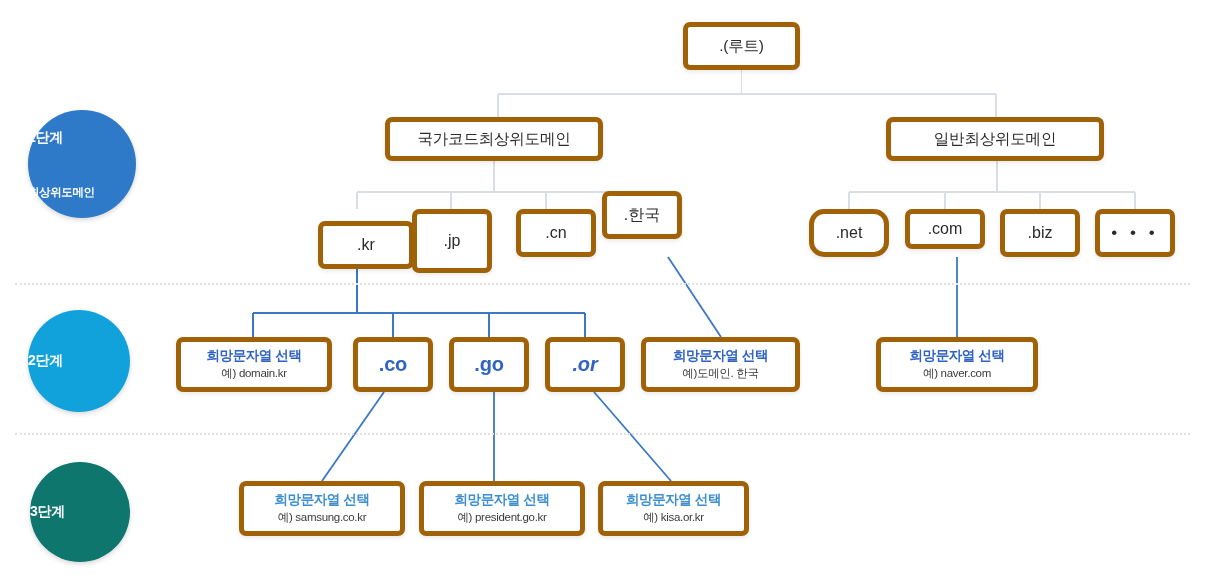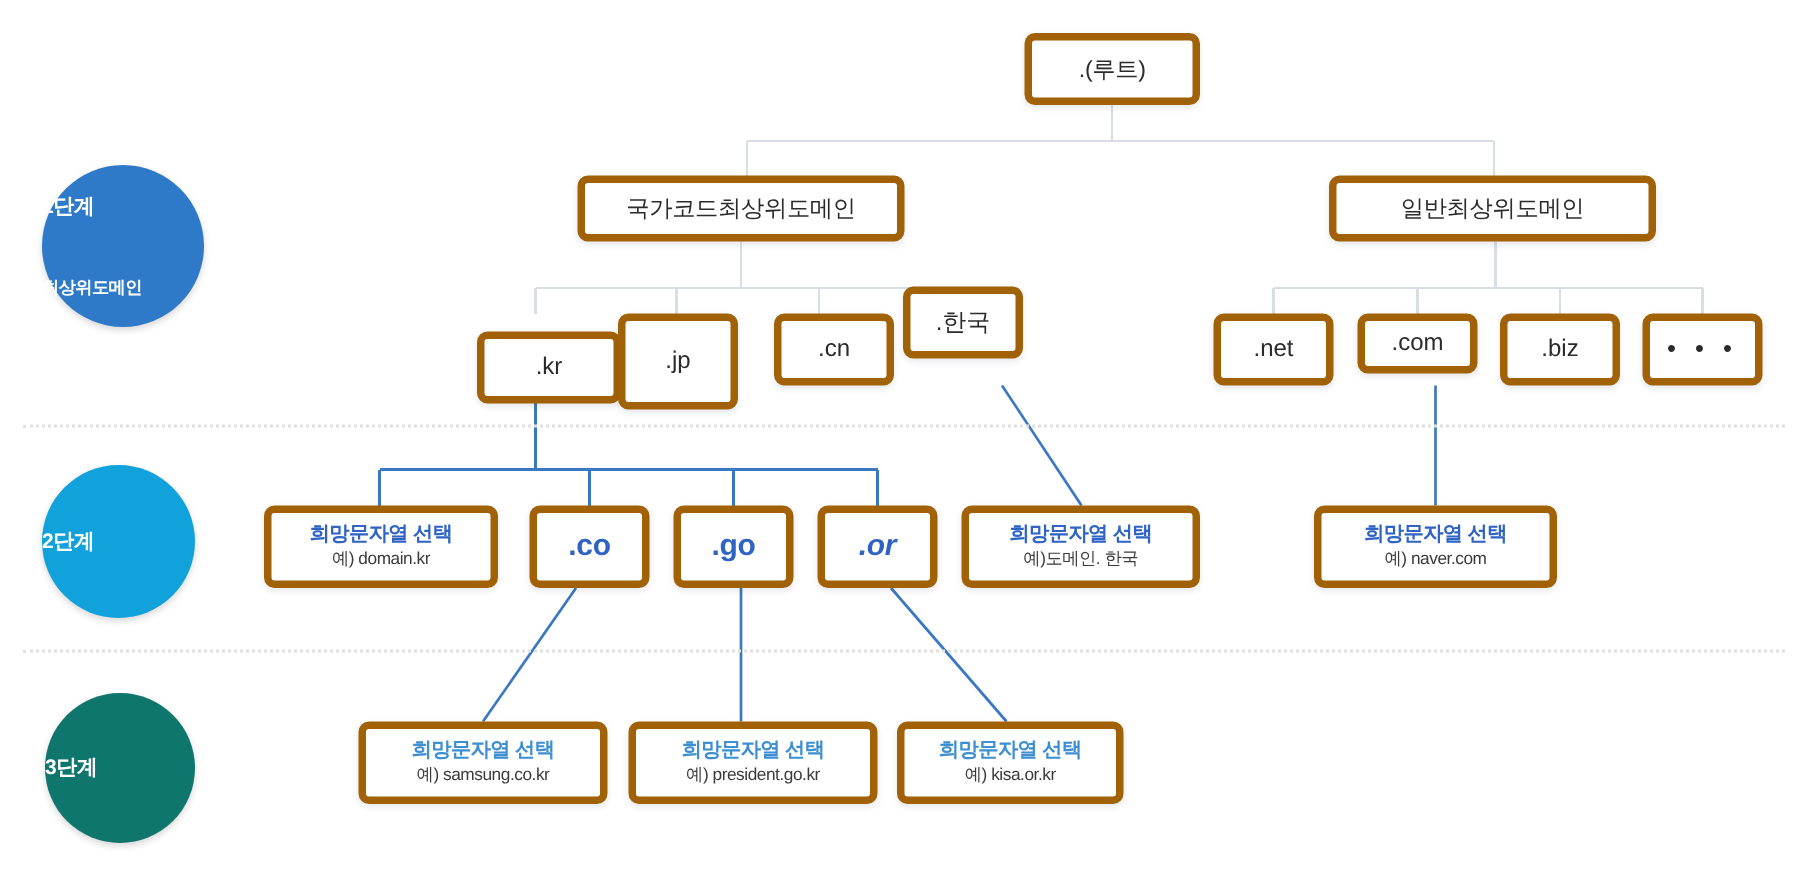--- a/index.html
+++ b/index.html
@@ -139,21 +139,21 @@
   <div class="node" style="left:412px;top:209px;width:80px;height:64px;">
     <div class="n-tld">.jp</div>
   </div>
   <div class="node" style="left:516px;top:209px;width:80px;height:48px;">
     <div class="n-tld">.cn</div>
   </div>
   <div class="node" style="left:602px;top:191px;width:80px;height:48px;">
     <div class="n-tld">.한국</div>
   </div>
 
-  <div class="node" style="left:809px;top:209px;width:80px;height:48px;">
+  <div class="node" style="left:809px;top:209px;width:80px;height:48px;border-radius:15px;">
     <div class="n-tld">.net</div>
   </div>
   <div class="node" style="left:905px;top:209px;width:80px;height:40px;">
     <div class="n-tld">.com</div>
   </div>
   <div class="node" style="left:1000px;top:209px;width:80px;height:48px;">
     <div class="n-tld">.biz</div>
   </div>
   <div class="node" style="left:1095px;top:209px;width:80px;height:48px;">
     <div class="n-dots">• • •</div>

